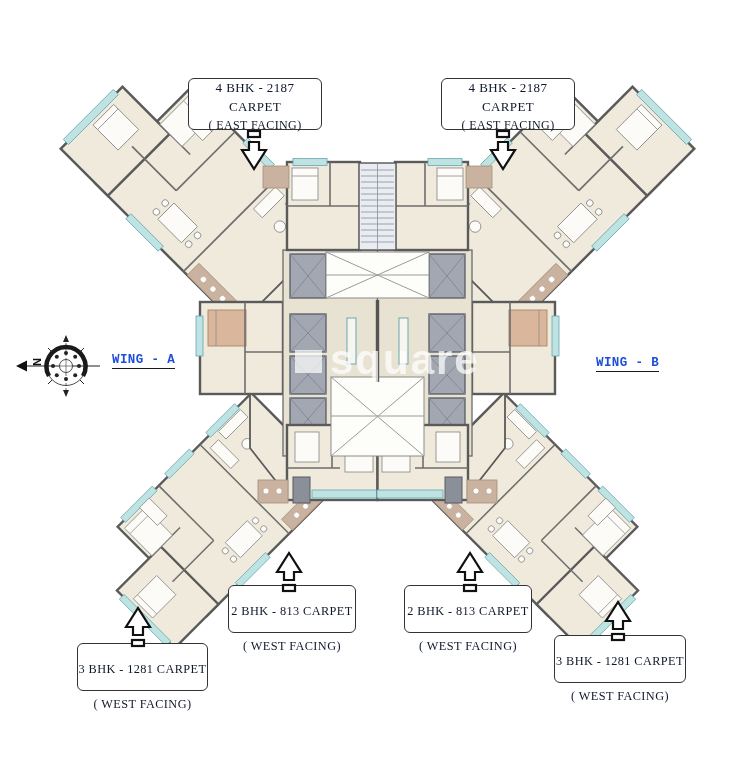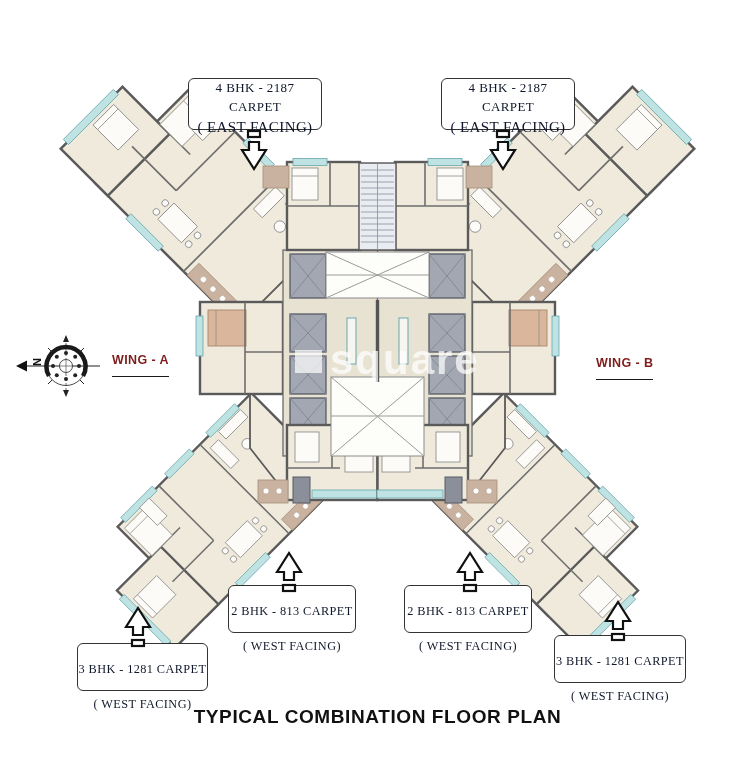--- a/index.html
+++ b/index.html
@@ -25,27 +25,27 @@
   .shaft{fill:#e9ecf1;stroke:#555555;stroke-width:1.4;}
   .rung{stroke:#8890a0;stroke-width:.8;fill:none;}
   .bed2{fill:#d9b69c;stroke:#a8876b;stroke-width:.9;}
   .wm{fill:rgba(255,255,255,.72);font-family:"Liberation Sans",sans-serif;
       font-weight:bold;font-size:42px;letter-spacing:2px;}
   
   .callout{position:absolute;border:1.6px solid #333;border-radius:6px;background:#fff;
            text-align:center;color:#0f172a;display:flex;flex-direction:column;
            justify-content:flex-start;line-height:1.45;}
   .callout .l1{font-size:13px;letter-spacing:.4px;}
-  .callout .l2{font-size:15px;letter-spacing:.4px;}
+  .callout .l2{font-size:12px;letter-spacing:.4px;}
   .callout.small .l1,.callout.small .l2{font-size:12.3px;margin-top:17px;}
   .big-arrow{position:absolute;width:36px;height:44px;}
   .big-arrow.up{transform:rotate(180deg);}
-  .wing-label{position:absolute;font-family:Liberation Sans, sans-serif;font-weight:bold;
-              font-size:12.5px;color:#7f1d1d;border-bottom:1.6px solid #1a1a1a;
-              padding-bottom:9px;letter-spacing:.4px;}
+  .wing-label{position:absolute;font-family:Liberation Mono, monospace;font-weight:bold;
+              font-size:12.5px;color:#1d4ed8;border-bottom:1.6px solid #1a1a1a;
+              padding-bottom:1px;letter-spacing:.4px;}
   .page-title{position:absolute;left:0;right:0;top:706px;text-align:center;
               font-family:"Liberation Sans",sans-serif;font-weight:bold;font-size:19px;
               color:#111;letter-spacing:.6px;}
   .compass{position:absolute;left:12px;top:334px;}
 </style>
 </head>
 <body>
 
 <div class="canvas">
 
@@ -220,15 +220,14 @@
   <div class="big-arrow up" style="left:600px;top:598px;">
     <svg width="36" height="44" viewBox="0 0 36 44">
       <rect x="12" y="2" width="12" height="6" fill="#fff" stroke="#111" stroke-width="2.2"></rect>
       <path d="M13 13 h10 v8 h7 L18 40 L6 21 h7 z" fill="#fff" stroke="#111" stroke-width="2.2"></path>
     </svg>
   </div>
 
   <div class="wing-label" style="left:112px;top:353px;">WING - A</div>
   <div class="wing-label" style="left:596px;top:356px;text-align:right;">WING - B</div>
 
-  <div class="page-title">TYPICAL COMBINATION FLOOR PLAN</div>
 
 </div>
 
 </body></html>

